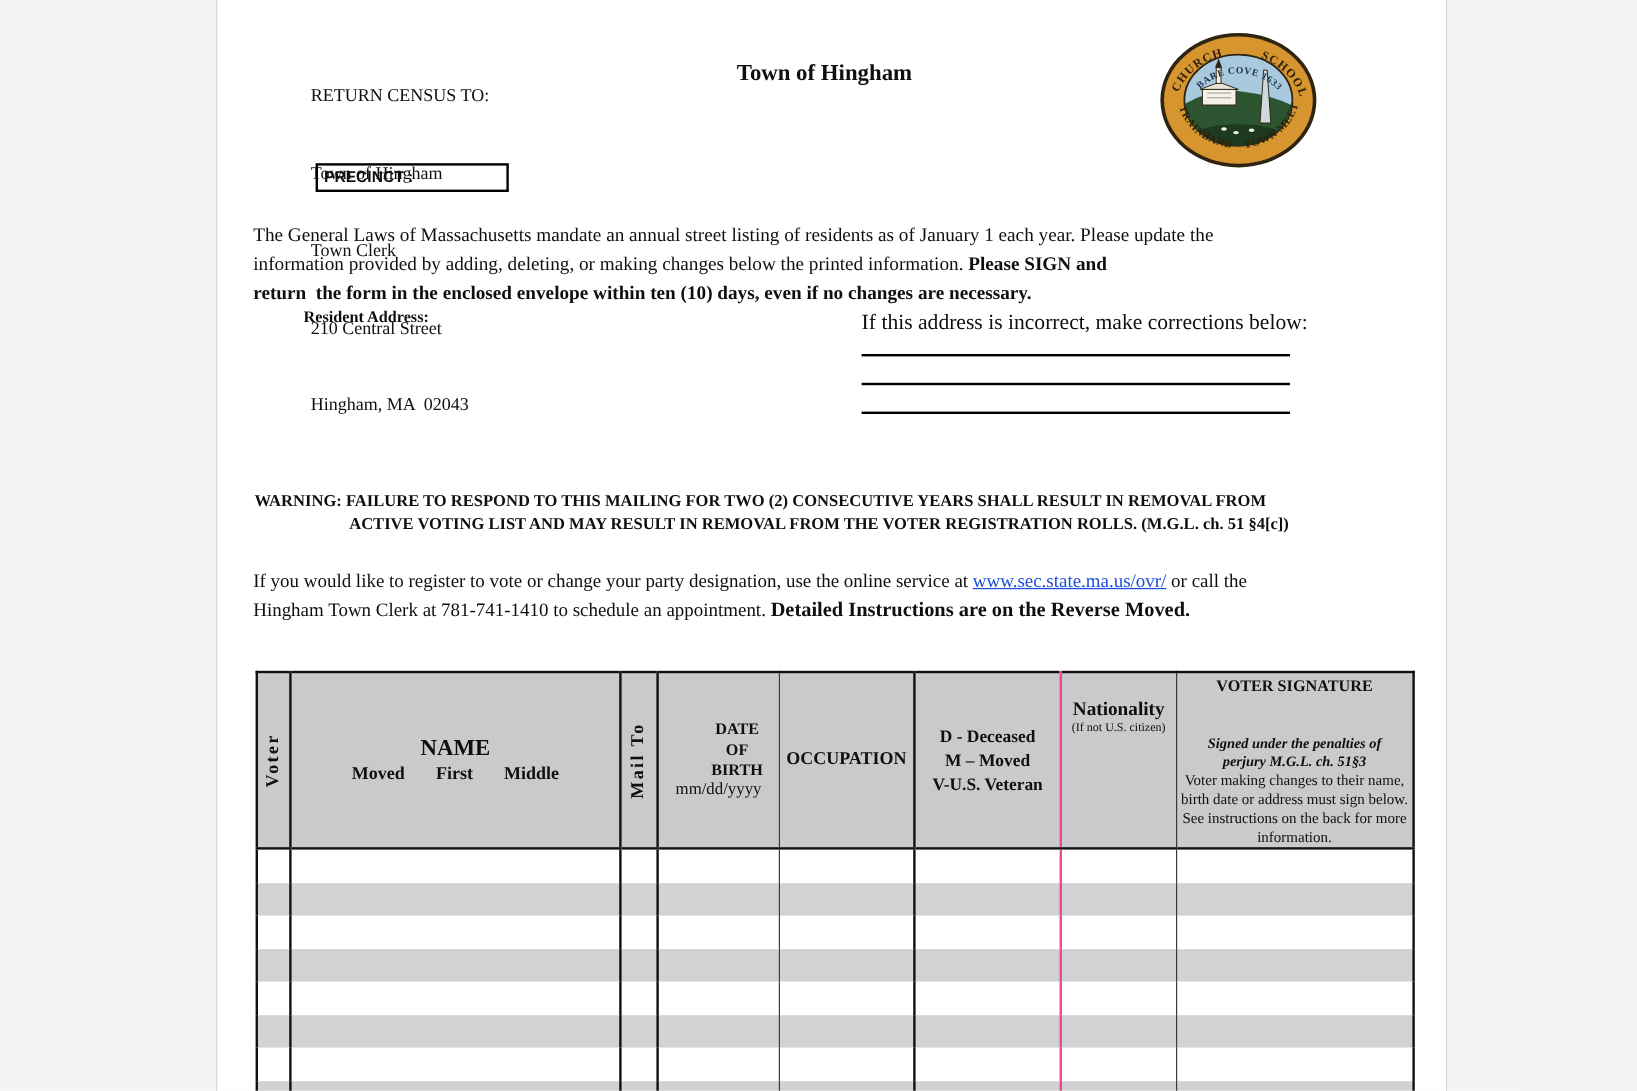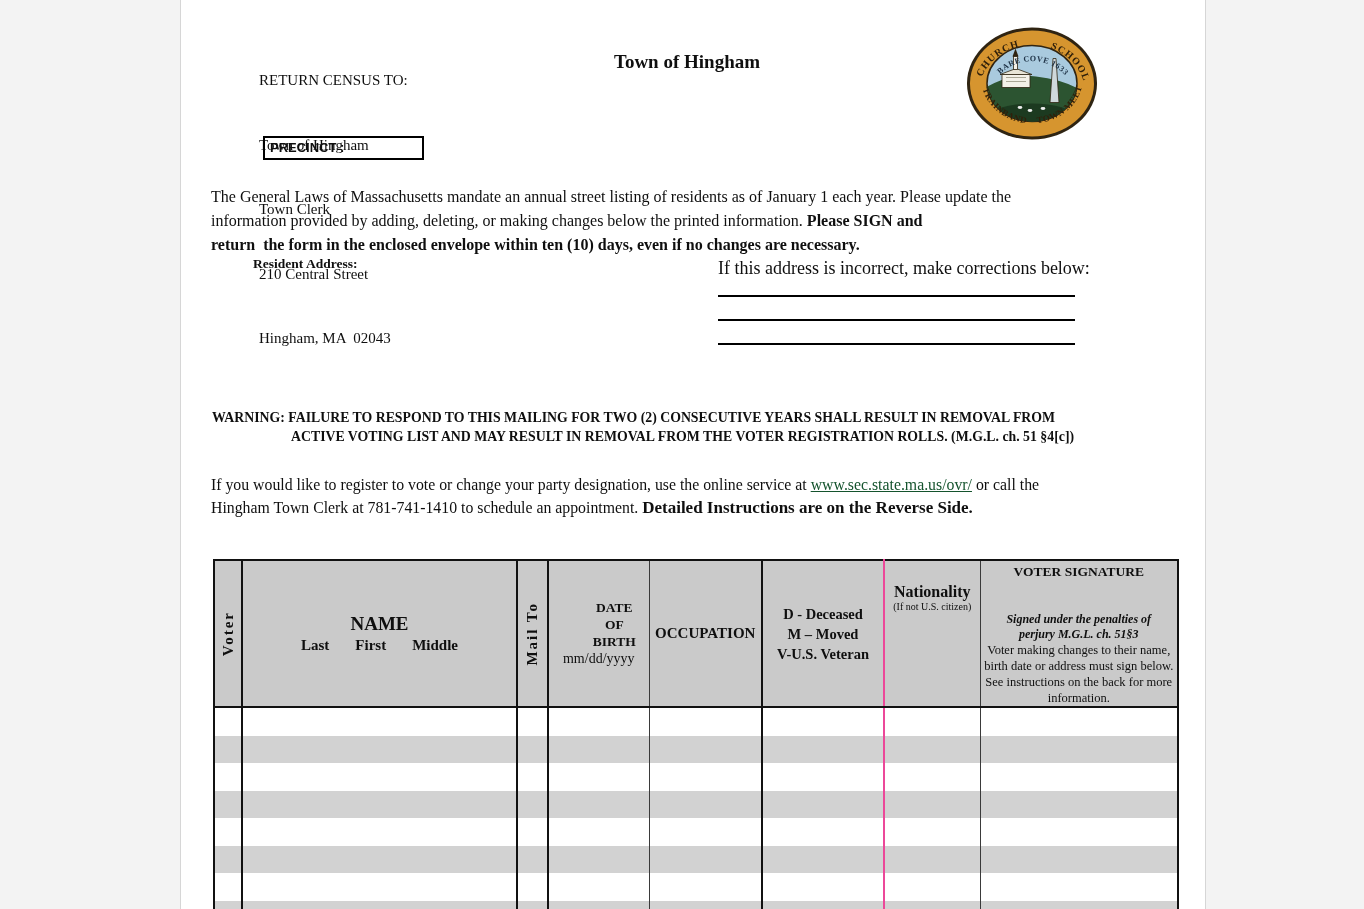--- a/index.html
+++ b/index.html
@@ -37,21 +37,21 @@
   
   .resident-label{left:72px;top:256px;font-size:13.5px;font-weight:bold;}
   .corrections-label{left:537px;top:258px;font-size:18px;}
   .corr-line{height:0;border-bottom:2px solid #000;width:357px;left:537px;}
   
   .warn{font-size:13.8px;font-weight:bold;white-space:nowrap;}
   .warn1{left:31px;top:410px;}
   .warn2{left:110px;top:429px;}
   
   .register{left:30px;top:457px;width:960px;font-size:15.8px;line-height:23px;white-space:pre-wrap;}
-  .link{color:#14532d;text-decoration:underline;cursor:pointer;}
+  .link{color:#1d4ed8;text-decoration:underline;cursor:pointer;}
   .reg-bold{font-weight:bold;font-size:17px;}
   
   .census{
     left:32px;top:559px;width:964px;
     border-collapse:collapse;table-layout:fixed;
     border:2px solid #111;
   }
   .census th{
     background:#cacaca;height:111px;padding:0;
     border-bottom:2px solid #111;font-weight:bold;vertical-align:middle;
@@ -151,42 +151,42 @@
 
   <div class="abs resident-label">Resident Address:</div>
   <div class="abs corrections-label">If this address is incorrect, make corrections below:</div>
   <div class="abs corr-line" style="top:295px;"></div>
   <div class="abs corr-line" style="top:319px;"></div>
   <div class="abs corr-line" style="top:343px;"></div>
 
   <div class="abs warn warn1">WARNING: FAILURE TO RESPOND TO THIS MAILING FOR TWO (2) CONSECUTIVE YEARS SHALL RESULT IN REMOVAL FROM</div>
   <div class="abs warn warn2">ACTIVE VOTING LIST AND MAY RESULT IN REMOVAL FROM THE VOTER REGISTRATION ROLLS. (M.G.L. ch. 51 §4[c])</div>
 
-  <p class="abs register"><span>If you would like to register to vote or change your party designation, use the online service at </span><a class="link">www.sec.state.ma.us/ovr/</a><span> or call the</span><br><span>Hingham Town Clerk at 781-741-1410 to schedule an appointment. </span><span class="reg-bold">Detailed Instructions are on the Reverse Side.</span></p>
+  <p class="abs register"><span>If you would like to register to vote or change your party designation, use the online service at </span><a class="link">www.sec.state.ma.us/ovr/</a><span> or call the</span><br><span>Hingham Town Clerk at 781-741-1410 to schedule an appointment. </span><span class="reg-bold">Detailed Instructions are on the Reverse Moved.</span></p>
 
   <table class="abs census">
     <colgroup>
       <col style="width:28px">
         <col style="width:275px">
         <col style="width:31px">
         <col style="width:101px">
       <col style="width:113px">
         <col style="width:122px">
         <col style="width:96px">
         <col style="width:198px">
     </colgroup>
     <thead>
       <tr>
         <th class="col-voter">
           <div class="vtext">Voter</div>
         </th>
         <th class="col-name">
           <div class="name-title">NAME</div>
           <div class="name-sub">
-            <span>Last</span><span>First</span><span>Middle</span>
+            <span>Moved</span><span>First</span><span>Middle</span>
           </div>
         </th>
         <th class="col-mail">
           <div class="vtext">Mail To</div>
         </th>
         <th class="col-dob">
           <div class="dob-l">DATE</div>
           <div class="dob-l">OF</div>
           <div class="dob-l">BIRTH</div>
           <div class="dob-fmt">mm/dd/yyyy</div>

